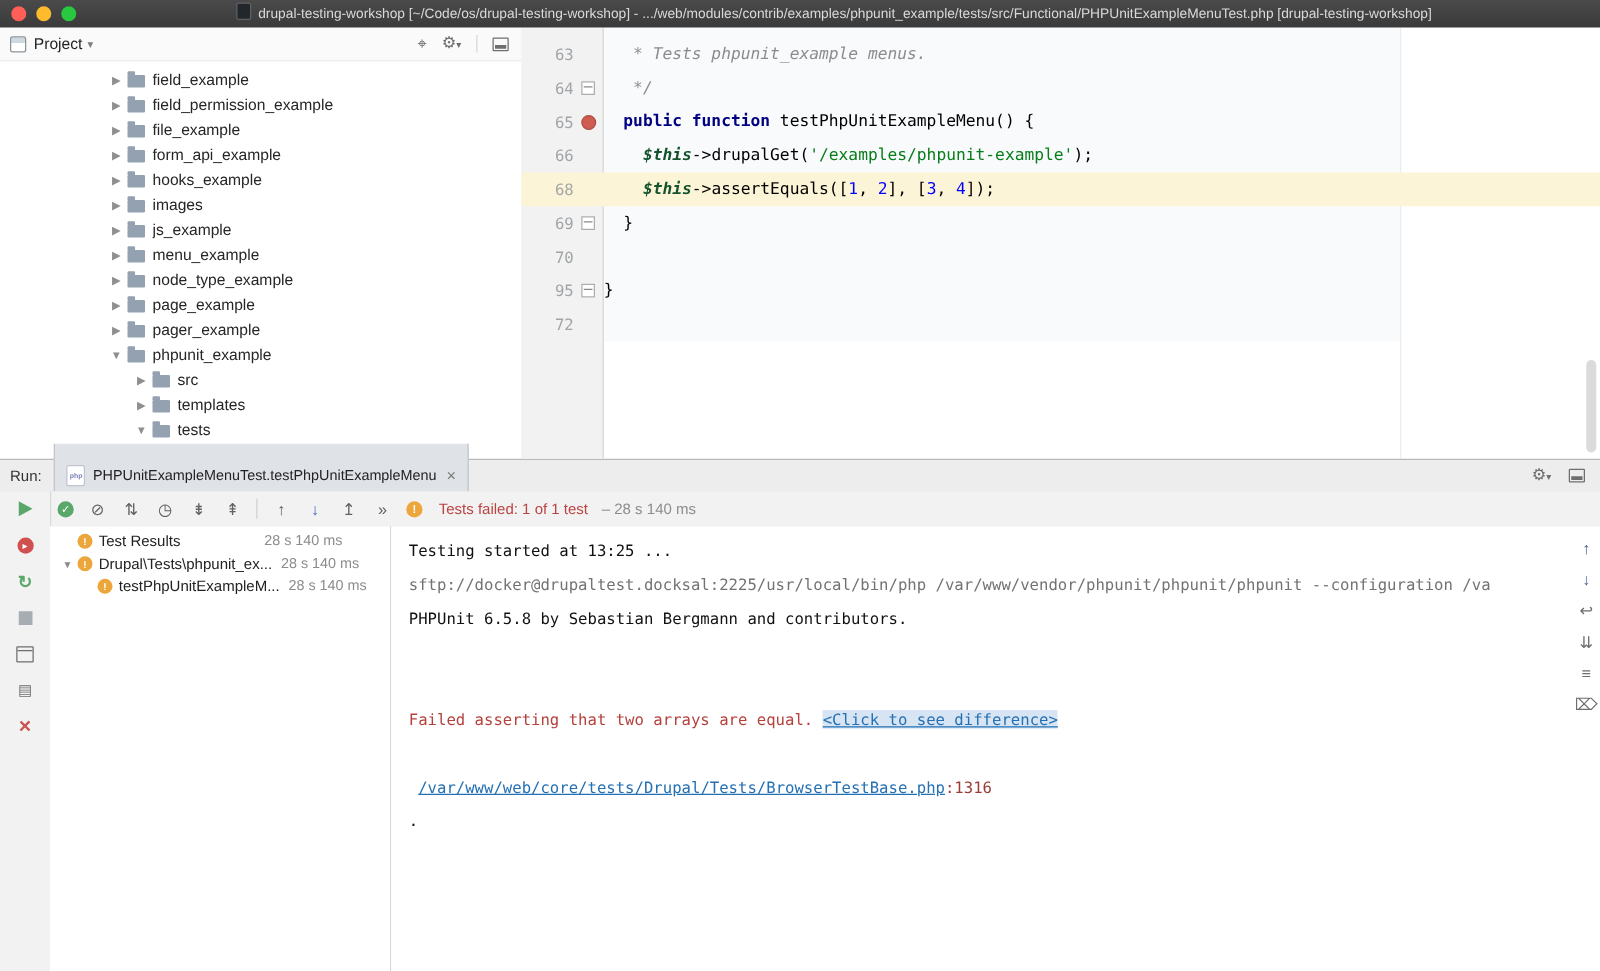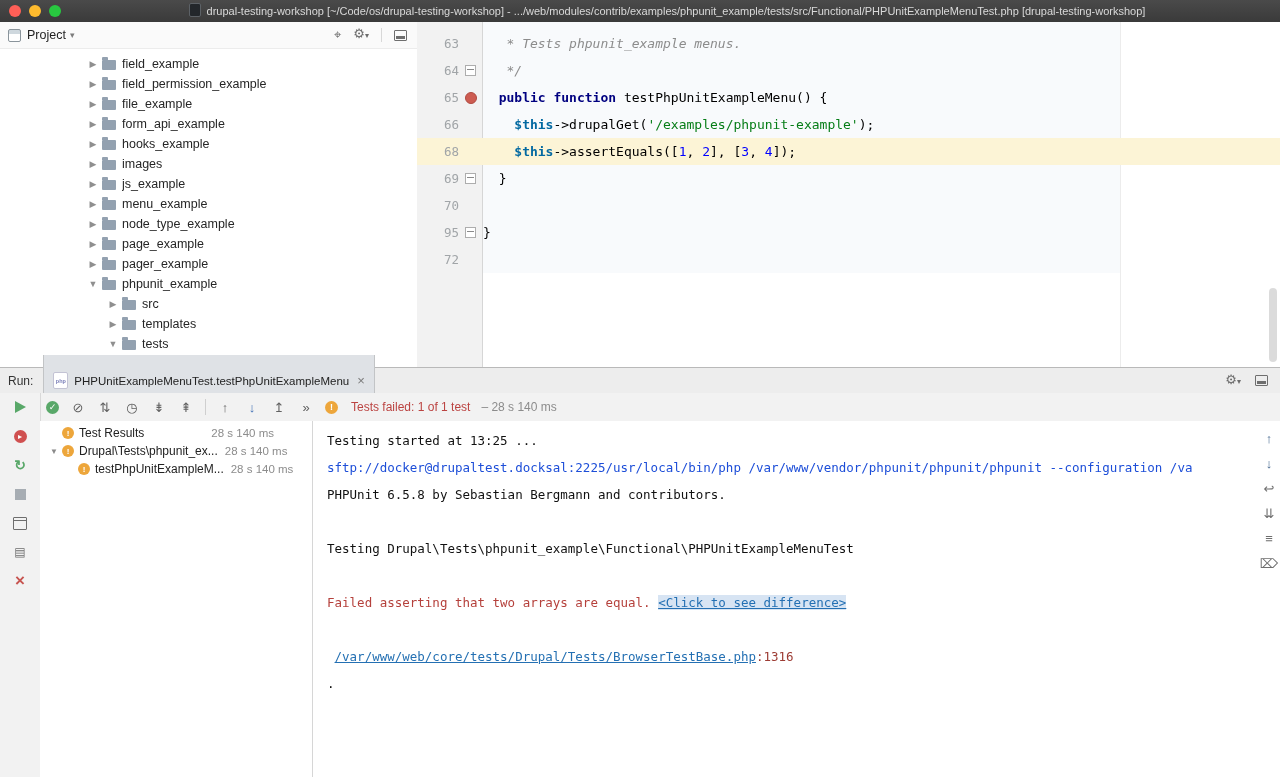--- a/index.html
+++ b/index.html
@@ -55,21 +55,21 @@
   .code-row.current{background:#fcf4d6;}
   .gut-num{flex:0 0 42px;text-align:right;color:#a1a5a8;font-size:12.5px;}
   .gut-fold{flex:0 0 23px;display:flex;align-items:center;justify-content:center;gap:2px;}
   .fold-box{width:9px;height:9px;border:1px solid #adadad;background:#fff;position:relative;}
   .fold-box::after{content:'';position:absolute;left:1px;right:1px;top:3px;height:1px;background:#8a8a8a;}
   .test-marker{width:10px;height:10px;border-radius:50%;background:#cd5c51;border:1px solid #b04a40;}
   .code-text{white-space:pre;margin-left:1px;color:#000;}
   .tok-plain{color:#000;}
   .tok-cmt{color:#8c8c8c;font-style:italic;}
   .tok-kw{color:#000080;font-weight:bold;}
-  .tok-var{color:#0369a1;font-weight:bold;}
+  .tok-var{color:#14532d;font-weight:bold;font-style:italic;}
   .tok-str{color:#067d17;font-weight:normal;}
   .tok-num{color:#0000ff;}
   .tok-dep{color:#000;text-decoration:line-through;background:#e8cf63;}
 
   
   .run-panel{position:absolute;left:0;top:367px;right:0;bottom:0;background:#fff;
     border-top:1px solid #b9b9b9;}
   .run-tabs{position:absolute;left:0;top:0;right:0;height:25px;background:#ededed;display:flex;
     align-items:center;border-bottom:1px solid #dcdcdc;}
   .run-label{font-size:12px;color:#333;padding:0 10px 0 8px;}
@@ -114,21 +114,21 @@
   .tt-ico{width:12px;height:12px;border-radius:50%;background:#eda63b;color:#fff;font-size:8px;
     font-weight:bold;display:flex;align-items:center;justify-content:center;flex:0 0 12px;margin-right:5px;}
   .tt-label{overflow:hidden;}
   .tt-time{color:#8c8c8c;font-size:11.5px;margin-left:7px;}
   .tt-time.right{margin-left:auto;padding-right:38px;}
 
   .console{position:absolute;left:313px;top:53px;right:0;bottom:0;background:#fff;overflow:hidden;
     font-family:"DejaVu Sans Mono",monospace;font-size:12.5px;padding:6px 0 0 14px;}
   .console-line{height:27px;line-height:27px;white-space:pre;}
   .c-plain{color:#111;}
-  .c-cmd{color:#1d4ed8;}
+  .c-cmd{color:#737373;}
   .c-red{color:#b5413c;}
   .c-link{color:#2470b3;text-decoration:underline;cursor:pointer;}
   .c-link-hl{background:#d7e4f3;}
   .c-loc{color:#9d3c34;}
   .console-icons{position:absolute;right:3px;top:62px;display:flex;flex-direction:column;gap:9px;
     align-items:center;z-index:5;}
   .ci{width:16px;height:16px;display:flex;align-items:center;justify-content:center;font-size:13px;
     color:#6f6f6f;cursor:pointer;}
   .ci.blue{color:#46688f;}
 </style>
@@ -374,21 +374,20 @@
         <span class="tt-time">28 s 140 ms</span>
       </div>
     </div>
 
   <div class="console" id="console">
     <div id="console-lines">
         <div class="console-line"><span class="c-plain">Testing started at 13:25 ...</span></div>
         <div class="console-line"><span class="c-cmd">sftp://docker@drupaltest.docksal:2225/usr/local/bin/php /var/www/vendor/phpunit/phpunit/phpunit --configuration /va</span></div>
         <div class="console-line"><span class="c-plain">PHPUnit 6.5.8 by Sebastian Bergmann and contributors.</span></div>
         <div class="console-line"></div>
-        <div class="console-line"><span class="c-plain">Testing Drupal\Tests\phpunit_example\Functional\PHPUnitExampleMenuTest</span></div>
         <div class="console-line"></div>
         <div class="console-line"><span class="c-red">Failed asserting that two arrays are equal. </span><span class="c-link c-link-hl">&lt;Click to see difference&gt;</span></div>
         <div class="console-line"></div>
         <div class="console-line"><span class="c-plain"> </span><span class="c-link">/var/www/web/core/tests/Drupal/Tests/BrowserTestBase.php</span><span class="c-loc">:1316</span></div>
         <div class="console-line"><span class="c-plain">.</span></div>
       </div>
   </div>
 
   <div class="console-icons">
     <span class="ci blue">↑</span>

